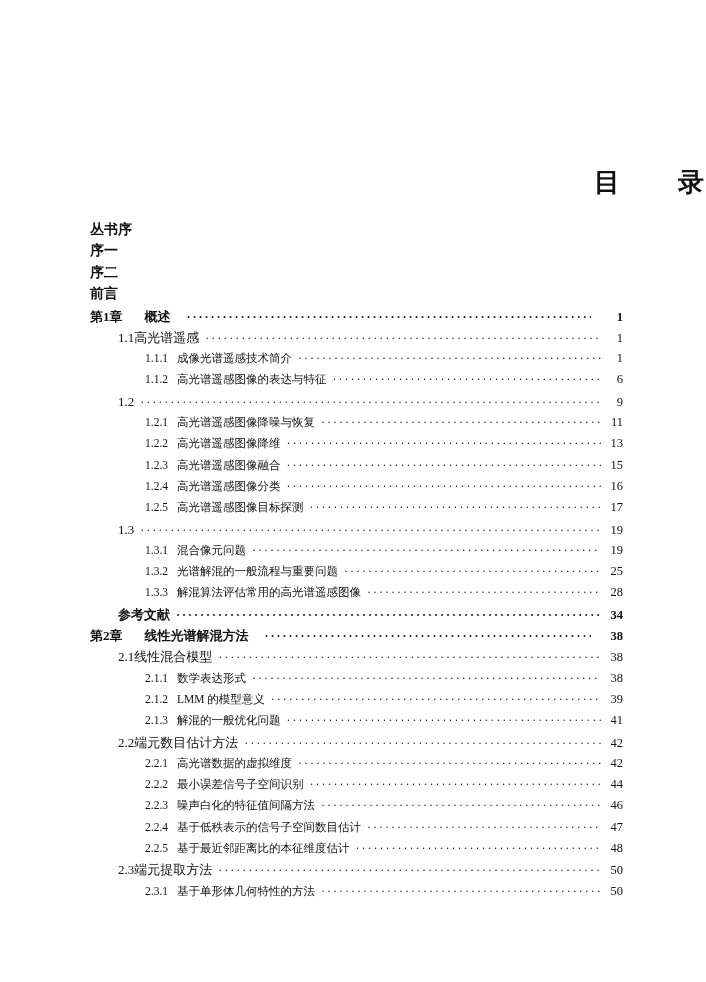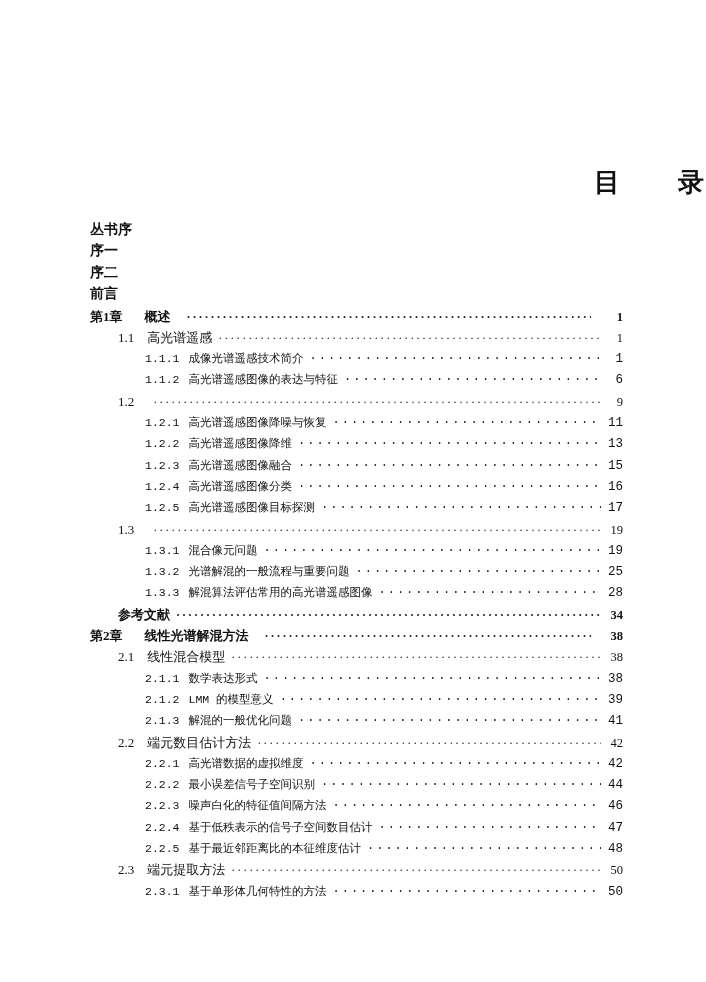--- a/index.html
+++ b/index.html
@@ -60,23 +60,23 @@
   }
   .toc-row .pagenum {
     flex: none;
     min-width: 18px;
     text-align: right;
     font-size: 12.5px;
   }
   .level-chapter { font-weight: bold; gap: 10px; }
   .level-chapter .num { margin-right: 12px; }
   .level-section { padding-left: 28px; }
-  .level-section .num { margin-right: 13px; }
+  .level-section .num { }
   .level-refs { padding-left: 28px; font-weight: bold; }
-  .level-subsection { padding-left: 55px; font-size: 11.5px; font-family: Liberation Mono, monospace; }
+  .level-subsection { padding-left: 55px; font-size: 11.5px; }
   .level-subsection .num { margin-right: 9px; }
 </style>
 </head>
 <body>
 
 <div class="page">
   <div class="doc-title">目　　录</div>
 
   <div class="content">
     <div>

